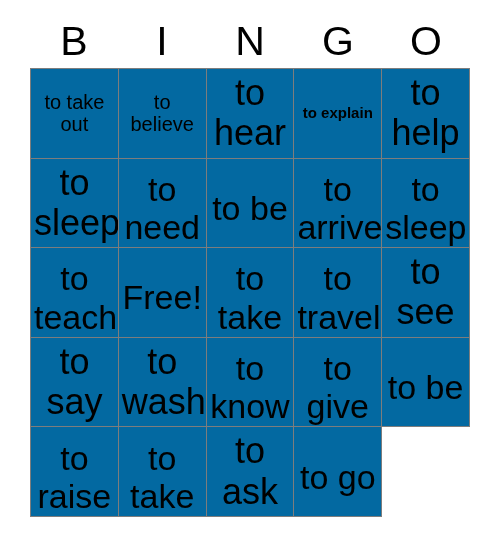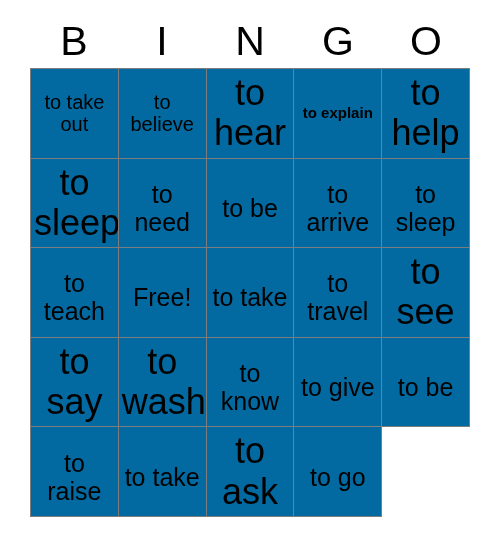--- a/index.html
+++ b/index.html
@@ -73,21 +73,21 @@
     display: block;
     width: 100%;
     line-height: 1.12;
     font-weight: 400;
     color: #000000;
     word-break: normal;
   }
 
   
   .size-lg .cell-text { font-size: 36px; }
-  .size-md .cell-text { font-size: 25px; margin-top: 10px; }
+  .size-md .cell-text { font-size: 34px; margin-top: 10px; }
   .size-sm .cell-text { font-size: 20px; }
   .size-xs .cell-text { font-size: 15px; font-weight: bold; }
 </style>
 </head>
 <body>
 
 <div id="bingo-card">
 
   <div class="header-row">
     <div class="header-letter">B</div>

